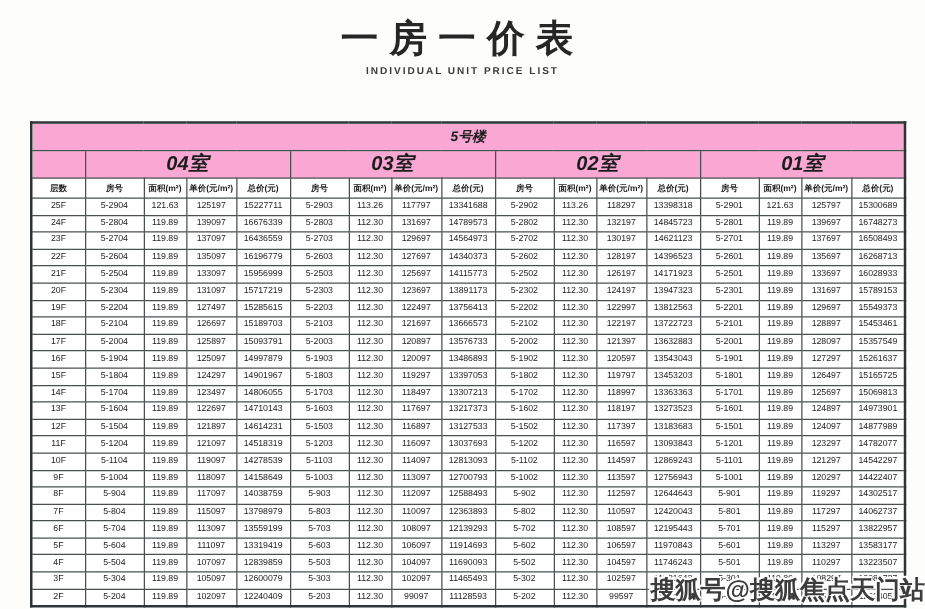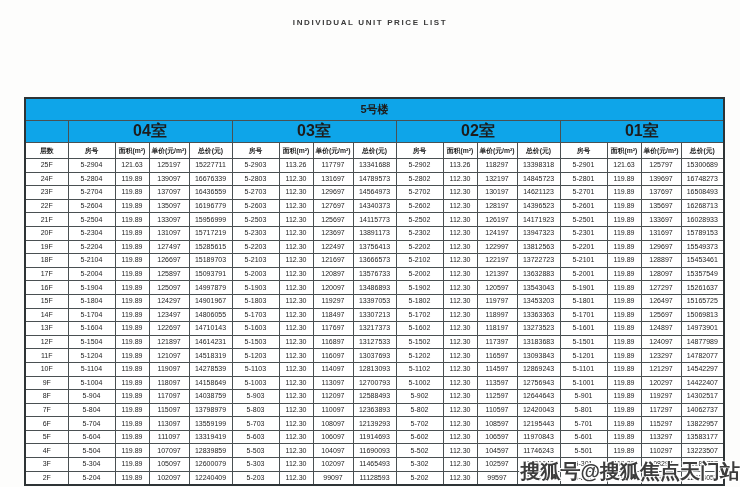--- a/index.html
+++ b/index.html
@@ -20,33 +20,34 @@
     position:absolute;left:24px;top:97px;width:701px;
     border-collapse:collapse;table-layout:fixed;background:#fff;
     border:2px solid #2e3436;
   }
   .price-table th,.price-table td{
     border:1px solid #4a5052;text-align:center;vertical-align:middle;
     padding:0;overflow:hidden;white-space:nowrap;color:#1d1d1d;
   }
   .row-building th{height:21px;font-size:11px;font-weight:bold;}
   .row-groups th{height:21px;font-size:16px;font-weight:600;}
-  .hdr-bg{background:#0ea5e9;}
+  .hdr-bg{background:#f9a8d4;font-style:italic;}
   .row-sub th{height:15px;font-size:6.8px;font-weight:bold;background:#fff;}
   tbody.price-body td{height:12.6px;font-size:7px;line-height:12px;}
   .watermark{
     position:absolute;right:0;bottom:2px;z-index:5;
     font-size:20px;font-weight:bold;color:#3c3c3c;white-space:nowrap;
     text-shadow:-1px -1px 0 #fff,1px -1px 0 #fff,-1px 1px 0 #fff,1px 1px 0 #fff,0 0 2px #fff;
   }
 </style>
 </head>
 <body>
 
 <div class="title-block">
+  <h1 class="page-title">一房一价表</h1>
   <div class="page-subtitle">INDIVIDUAL UNIT PRICE LIST</div>
 </div>
 
 <table class="price-table">
   <colgroup>
       <col style="width:43px">
       <col style="width:47px">
       <col style="width:34px">
       <col style="width:40px">
       <col style="width:43px">

